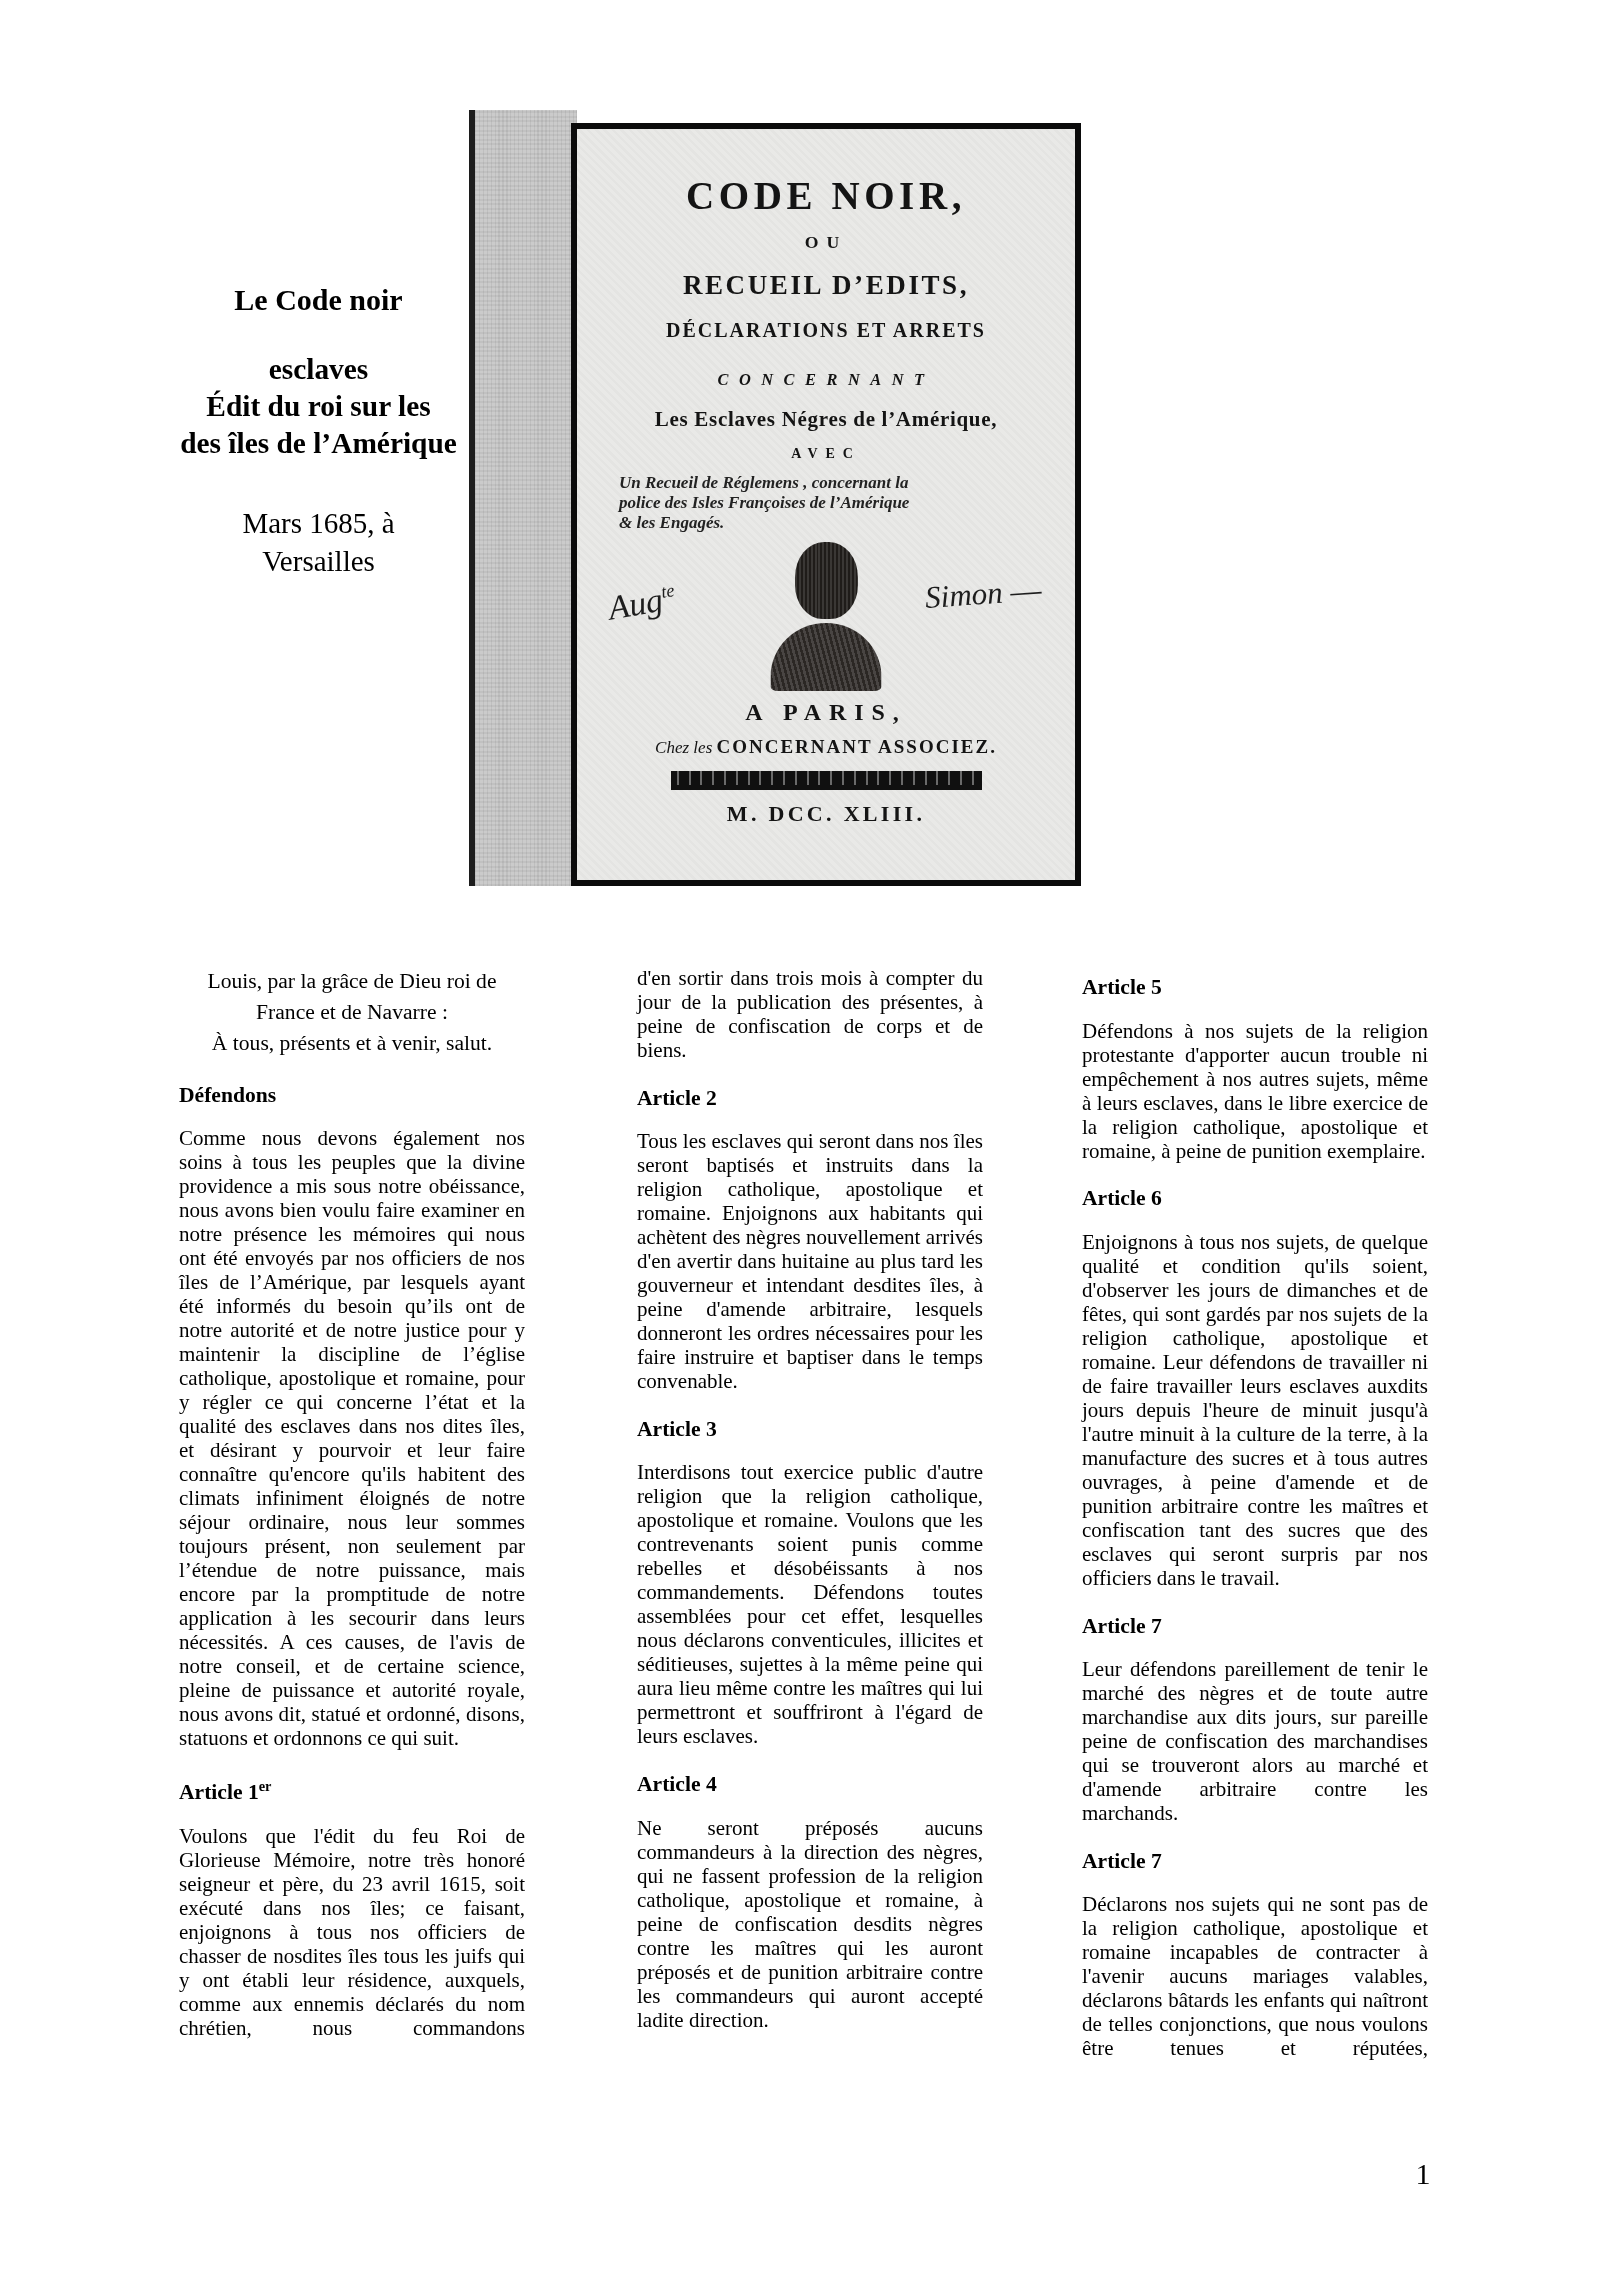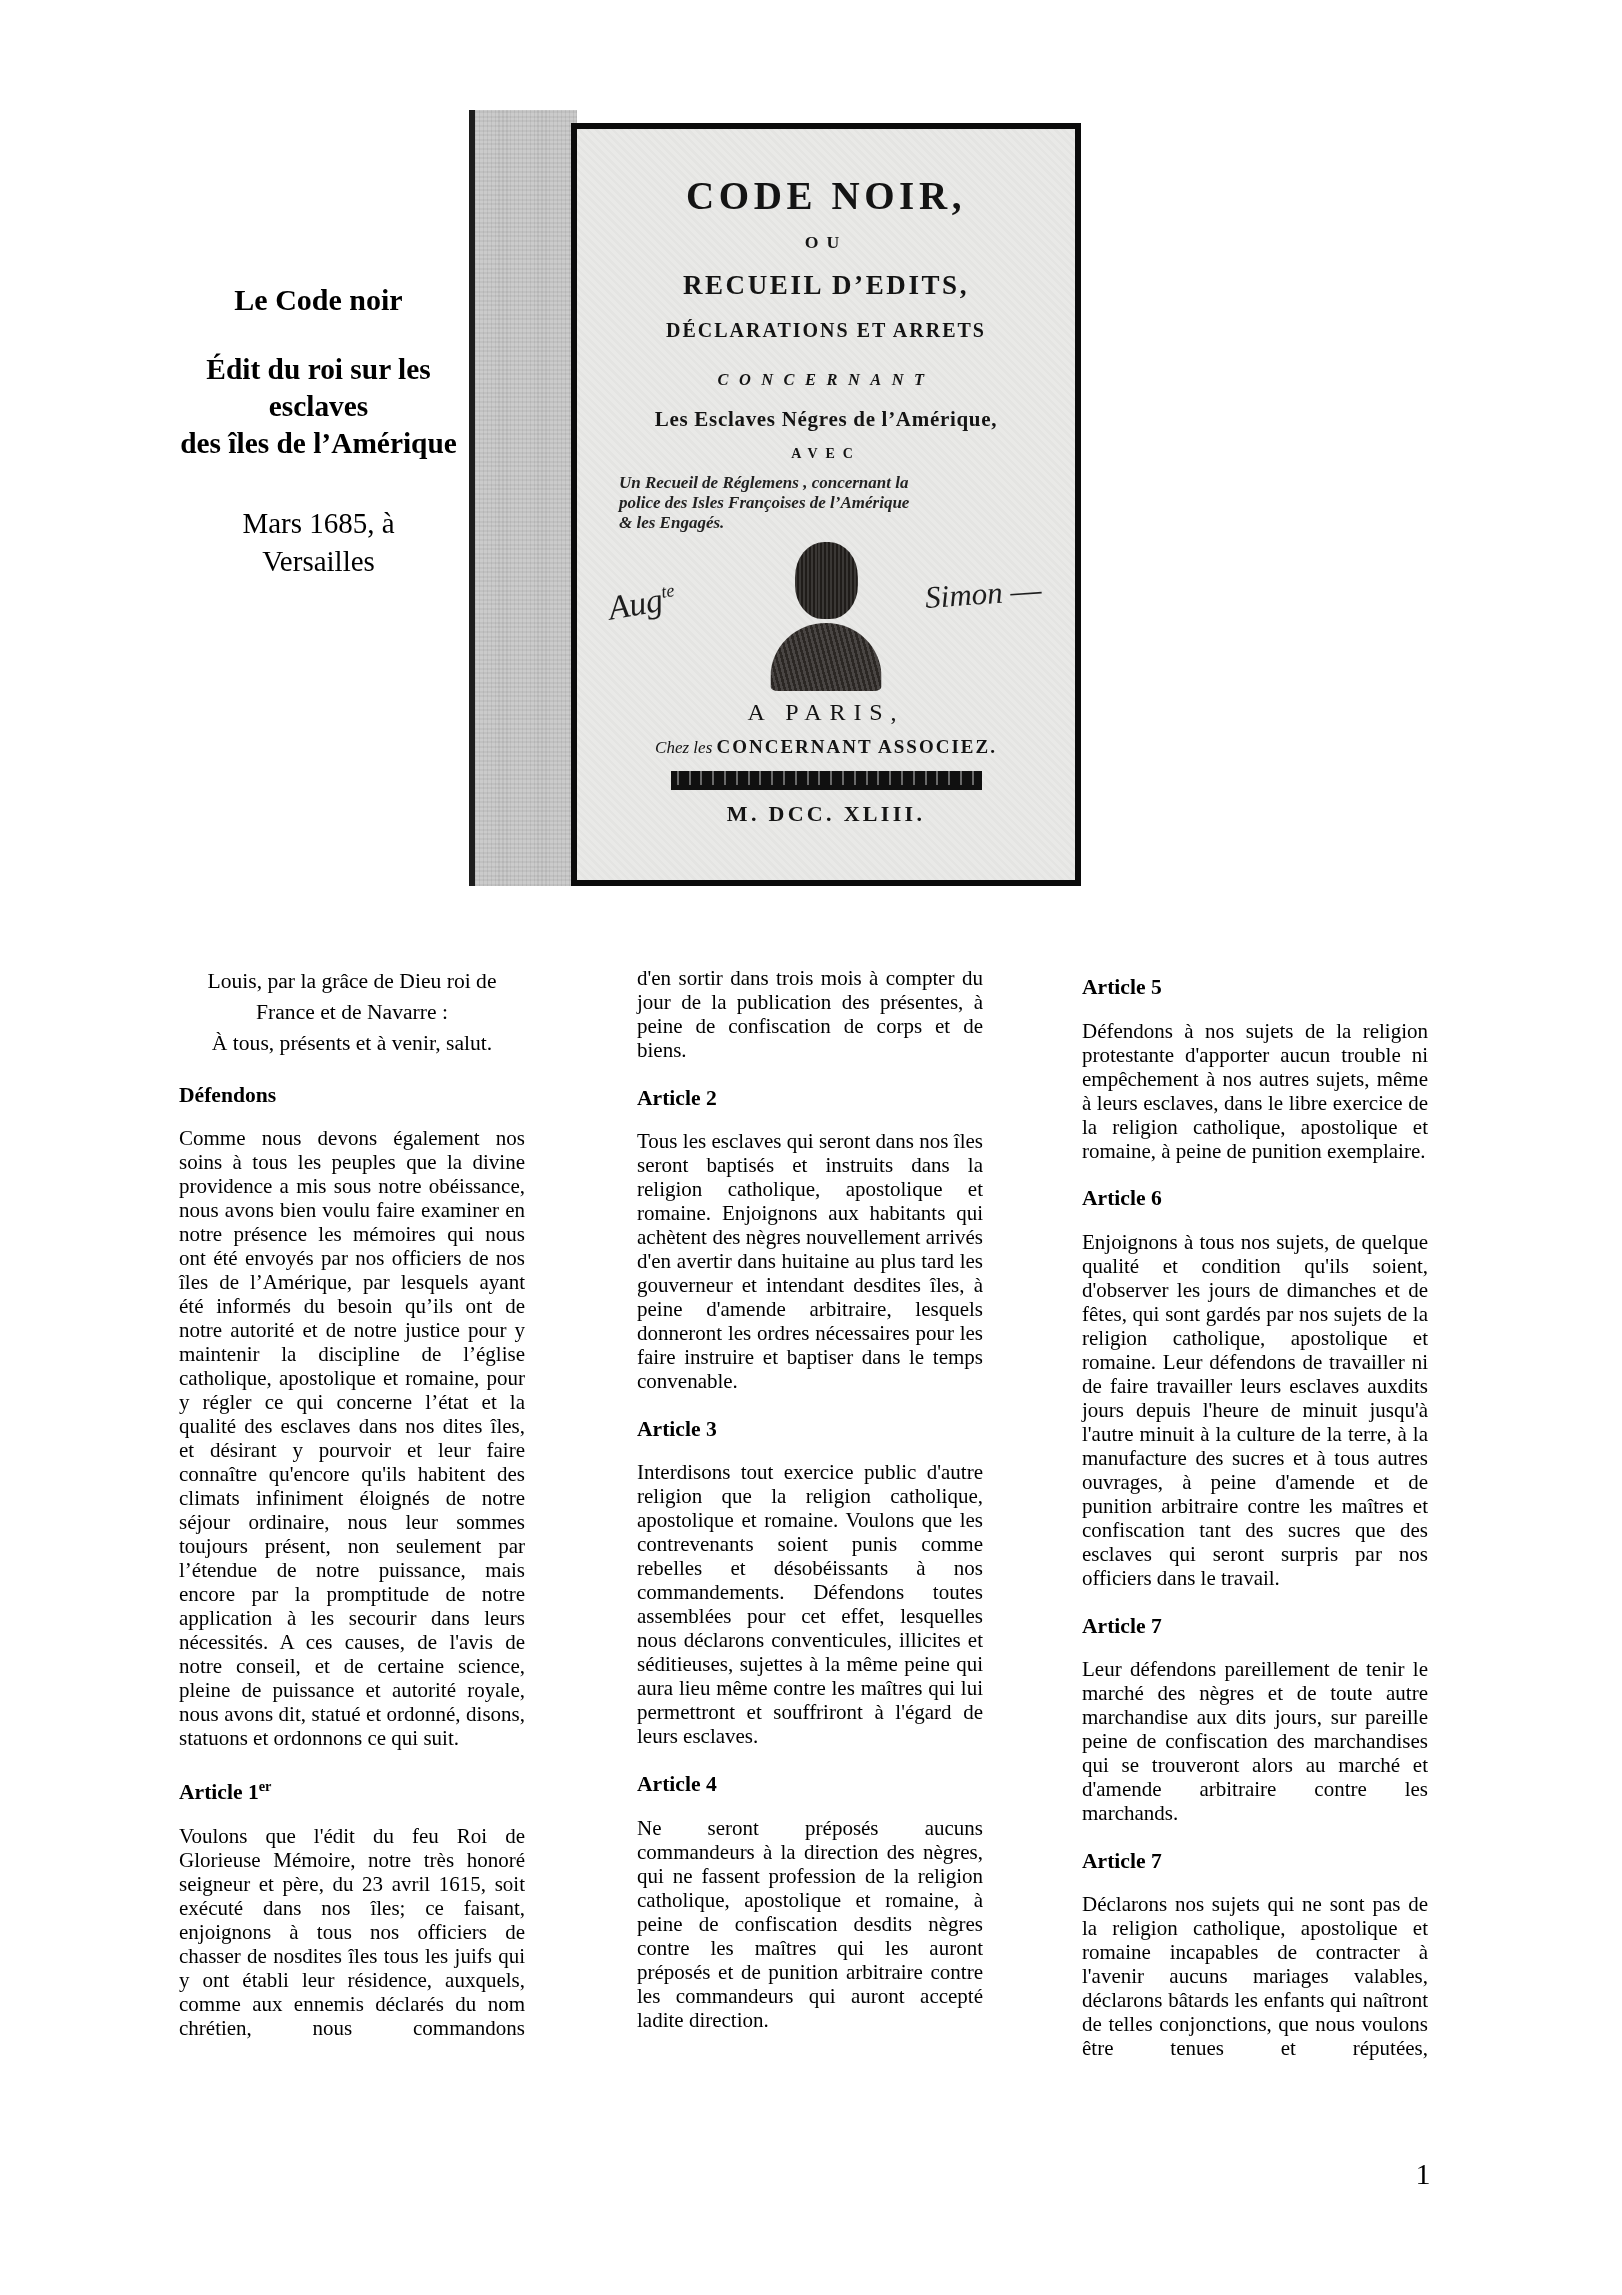--- a/index.html
+++ b/index.html
@@ -60,21 +60,21 @@
       repeating-linear-gradient(90deg,rgba(255,255,255,0.12) 0 2px,rgba(0,0,0,0) 2px 3.9px),
       #1f1c19;
   }
   .bust-shoulders{
     position:absolute;left:0;bottom:0;width:111px;height:68px;
     border-radius:60% 60% 8% 8% / 95% 95% 8% 8%;
     background:
       repeating-linear-gradient(75deg,rgba(255,255,255,0.14) 0 2.6px,rgba(0,0,0,0) 2.6px 5.2px),
       #2b2724;
   }
-  .cv-paris{font-size:24px;font-weight:normal;letter-spacing:7.9px;margin-top:3.9px;}
+  .cv-paris{font-size:24px;font-weight:bold;letter-spacing:7.9px;margin-top:3.9px;}
   .cv-chez{font-size:19px;margin-top:10.5px;font-weight:bold;}
   .cv-chez .pre{font-style:italic;font-size:17px;letter-spacing:0;font-weight:normal;}
   .cv-chez .caps{letter-spacing:2px;}
   .cv-rule{
     width:311px;height:18.3px;margin:13px auto 0 auto;
     background:
       repeating-linear-gradient(90deg,#101010 0 5.9px,#6a6a6a 5.9px 7.9px,#101010 7.9px 11.8px);
     border-bottom:5.9px solid #101010;box-sizing:border-box;
   }
   .cv-year{font-size:22px;font-weight:bold;letter-spacing:3.3px;margin-top:11.8px;}
@@ -94,22 +94,22 @@
   .justify-last{text-align-last:justify;}
   
   .page-number{position:absolute;left:1400px;top:2157px;width:46px;text-align:center;font-size:30px;}
 </style>
 </head>
 <body>
 
 <div class="title-block">
   <div class="title-main">Le Code noir</div>
   <div class="title-sub">
+    <div>esclaves</div>
     <div>Édit du roi sur les</div>
-    <div>esclaves</div>
     <div>des îles de l’Amérique</div>
   </div>
   <div class="title-date">
     <div>Mars 1685, à</div>
     <div>Versailles</div>
   </div>
 </div>
 
 <div class="scan">
   <div class="scan-margin"></div>

